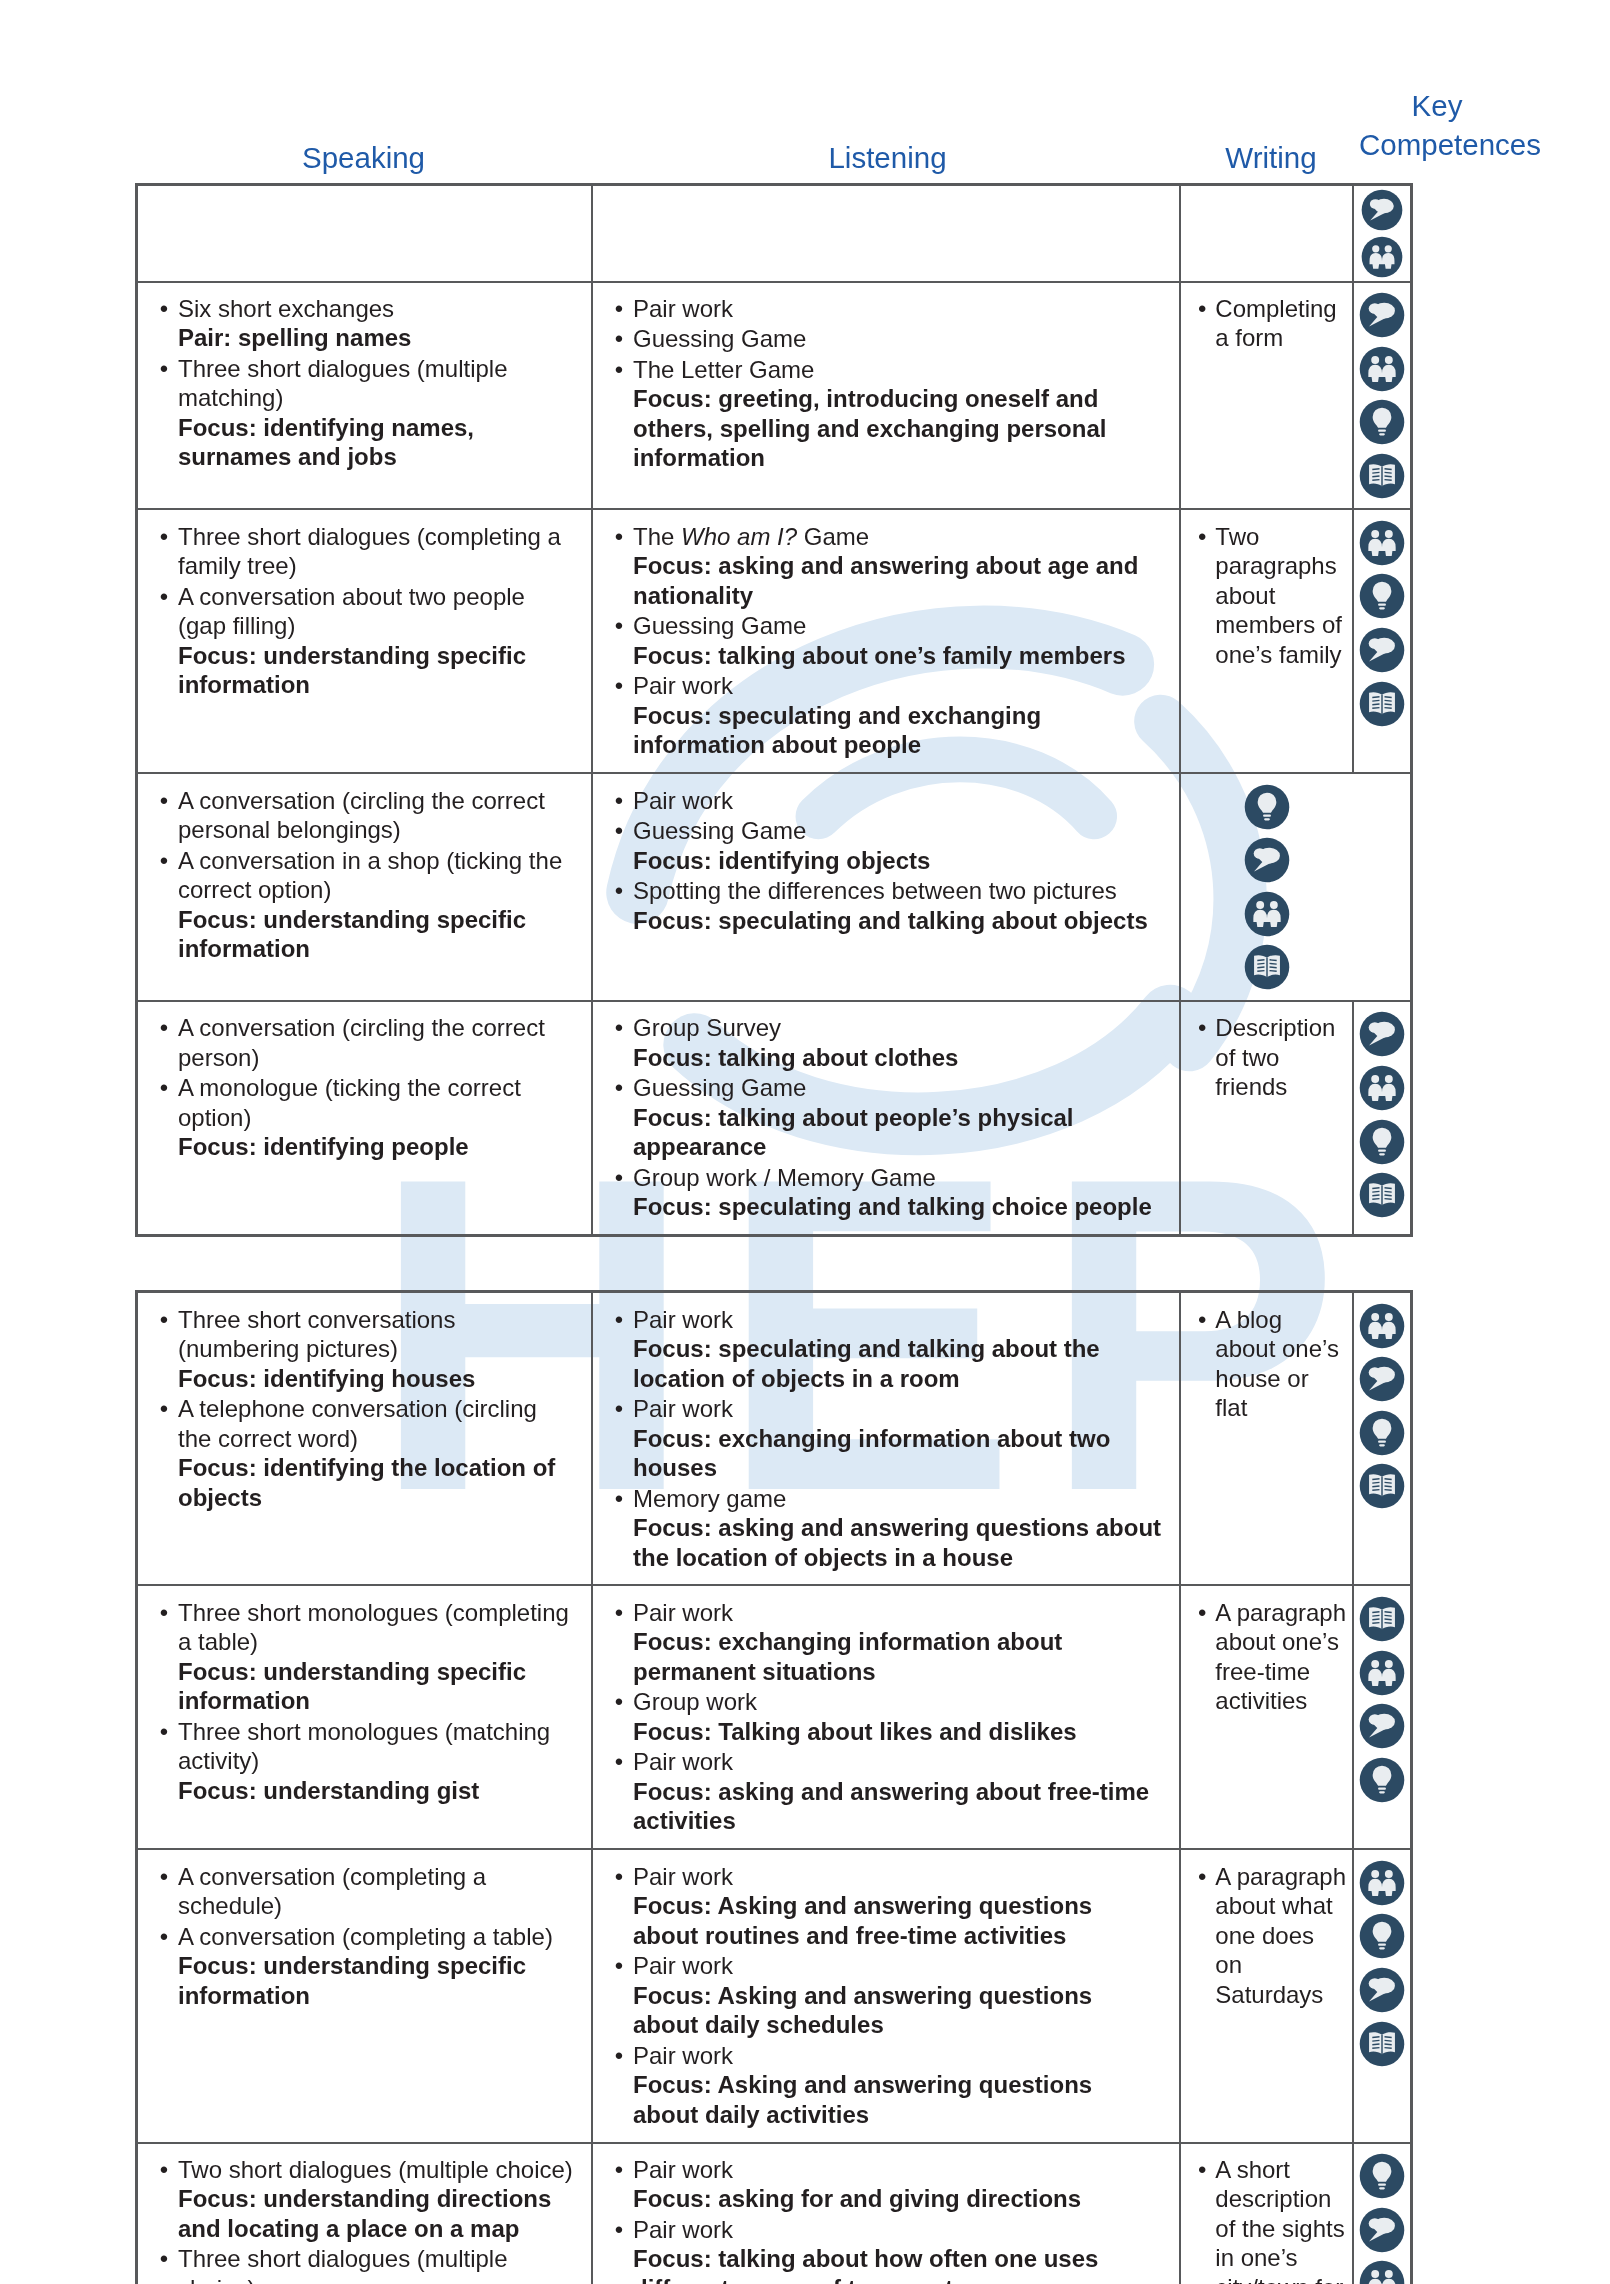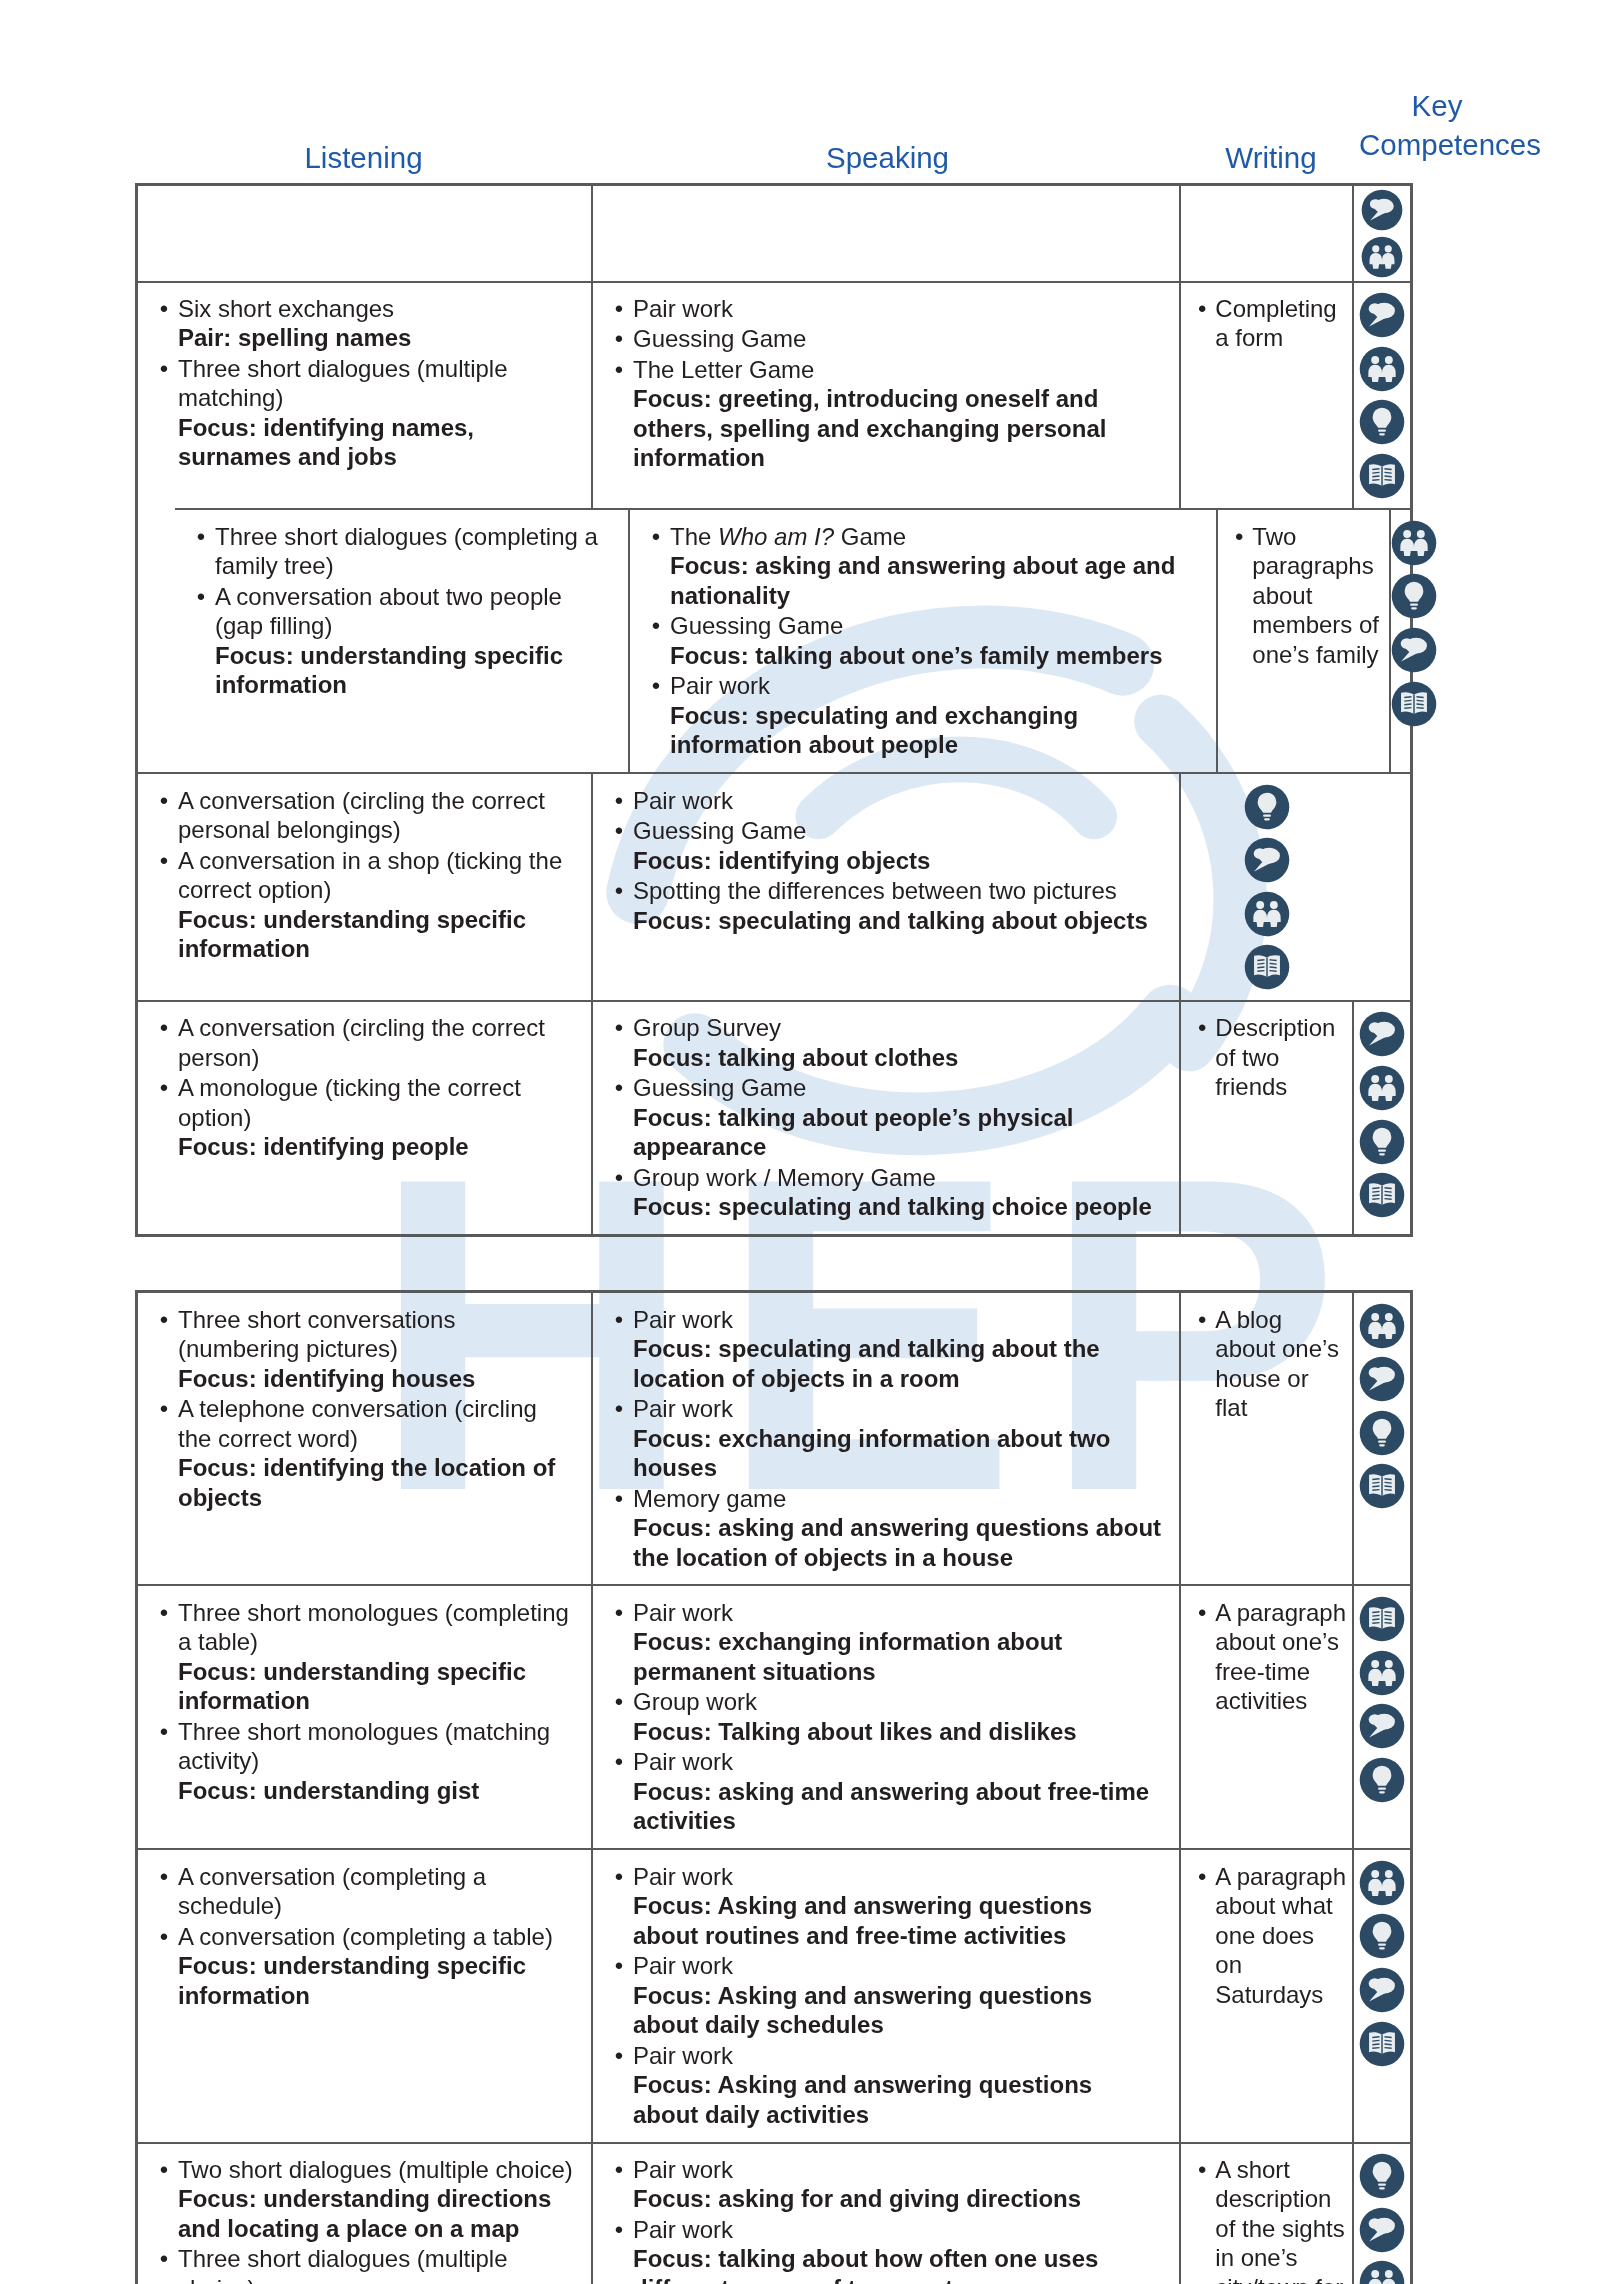--- a/index.html
+++ b/index.html
@@ -78,22 +78,22 @@
       <path d="M170 540 C 300 660 560 650 670 510" stroke="currentColor" stroke-width="66" stroke-linecap="round"></path>
       <path d="M660 200 C 760 290 770 440 690 540" stroke="currentColor" stroke-width="56" stroke-linecap="round"></path>
       <path d="M300 300 C 380 220 520 220 590 300" stroke="currentColor" stroke-width="48" stroke-linecap="round"></path>
     </svg>
   </div>
   <div class="wm wm-text">HEP</div>
 
   <div class="content">
 
     <div class="headers">
+      <div class="h">Speaking</div>
       <div class="h">Listening</div>
-      <div class="h">Speaking</div>
       <div class="h">Writing</div>
       <div class="h h-key">
         <div>Key</div>
         <div>Competences</div>
       </div>
     </div>
 
     <div class="ctable">
         <div class="trow compact" style="min-height: 86px;">
           <div class="cell cell-listening">
@@ -182,21 +182,21 @@
                   <line x1="18.5" y1="38" x2="28.5" y2="37"></line>
         <line x1="35.5" y1="22" x2="45.5" y2="23"></line>
                   <line x1="35.5" y1="27" x2="45.5" y2="28"></line>
         <line x1="35.5" y1="32" x2="45.5" y2="33"></line>
                   <line x1="35.5" y1="37" x2="45.5" y2="38"></line>
       </g>
               </svg>
             </span>
           </div>
         </div>
-        <div class="trow" style="min-height: 233px; margin-left: 37px;">
+        <div class="trow" style="min-height: 233px;">
           <div class="cell cell-listening">
             <ul>
               <li>Three short dialogues (completing a family tree)</li>
               <li>A conversation about two people (gap filling)<div class="focus">Focus: understanding specific information</div></li>
             </ul>
           </div>
           <div class="cell cell-speaking">
             <ul>
               <li>The <i class="gametitle">Who am I?</i> Game<div class="focus">Focus: asking and answering about age and nationality</div></li>
               <li>Guessing Game<div class="focus">Focus: talking about one’s family members</div></li>

